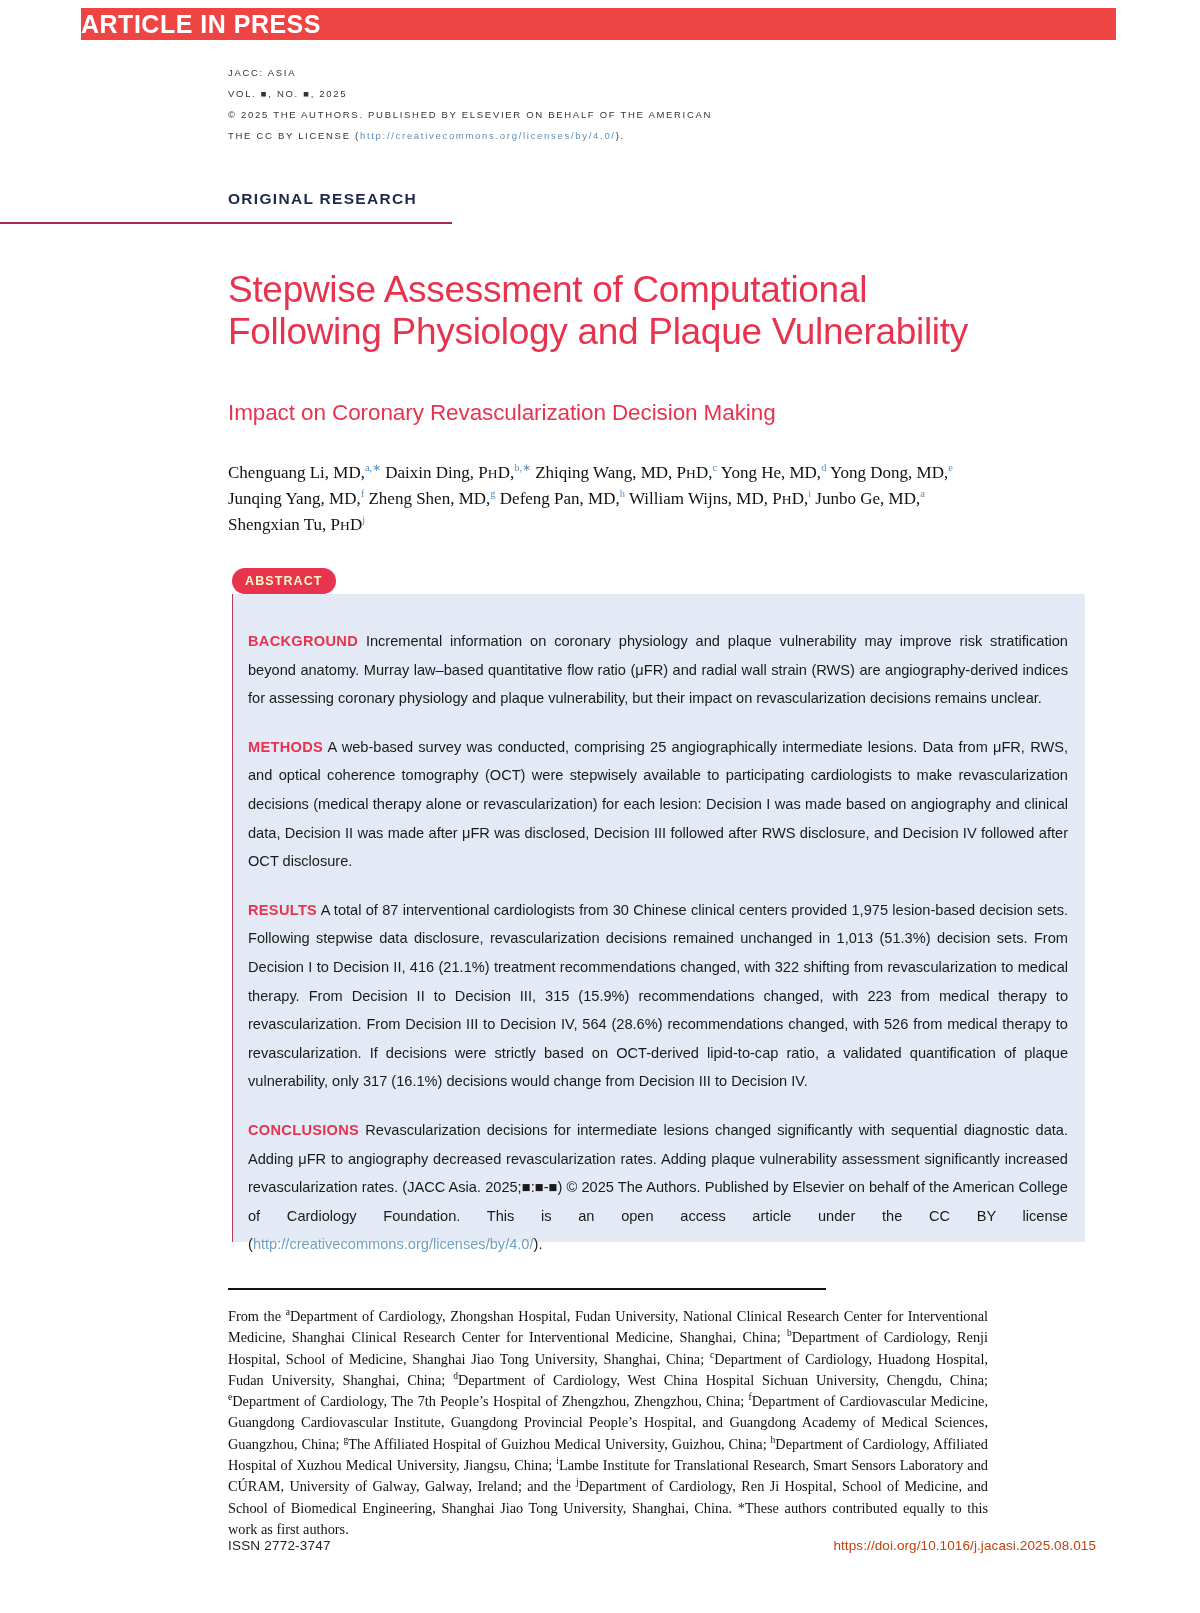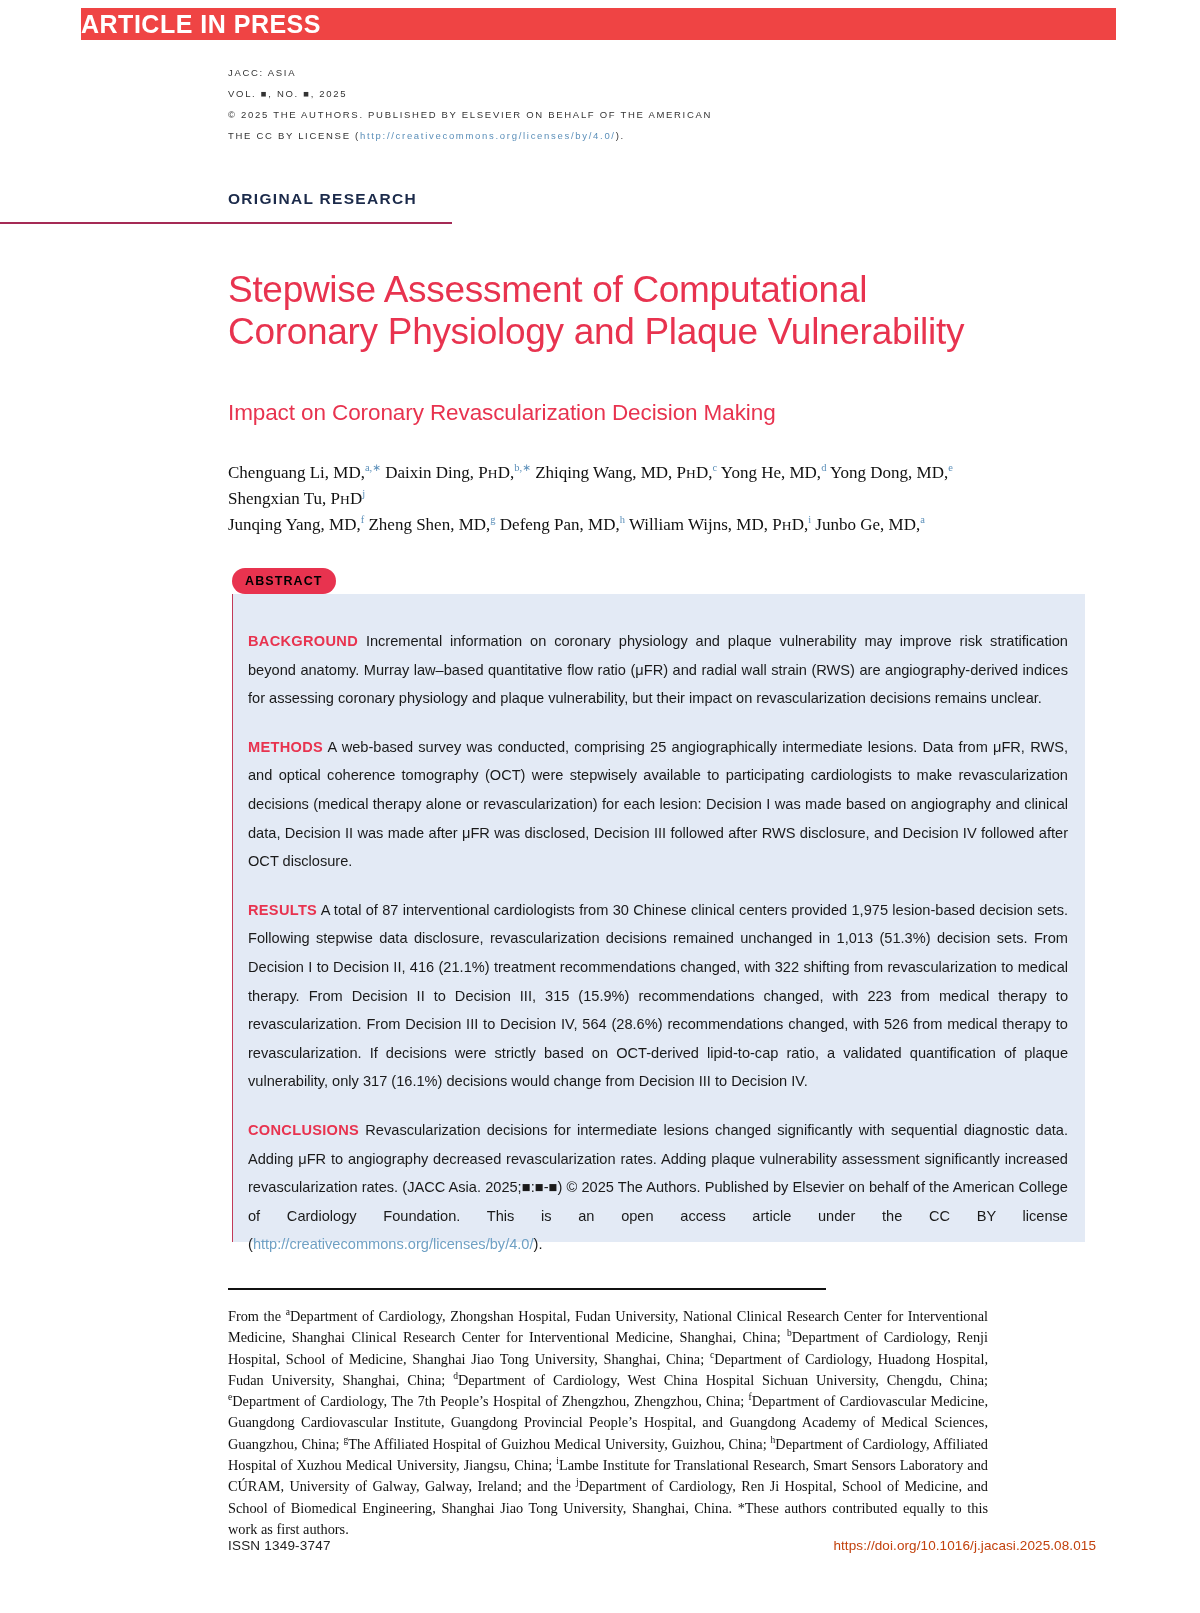--- a/index.html
+++ b/index.html
@@ -132,21 +132,21 @@
     font-size: 13.5px;
     letter-spacing: 0.2px;
   }
 
   
   .abstract-badge {
     position: absolute;
     left: 232px;
     top: 568px;
     background: #e8334f;
-    color: #000000;
+    color: #fef9c3;
     font-family: "Liberation Sans", sans-serif;
     font-weight: bold;
     font-size: 12.5px;
     letter-spacing: 1.1px;
     padding: 6px 13px 6px 13px;
     border-radius: 13px;
   }
   .abstract-box {
     position: absolute;
     left: 232px;
@@ -231,27 +231,27 @@
     <span class="mast-left">JACC: ASIA</span>
     <span class="mast-right"><span>VOL. ■, NO. ■, 2025</span></span>
   </div>
   <div class="mast-block">© 2025 THE AUTHORS. PUBLISHED BY ELSEVIER ON BEHALF OF THE AMERICAN</div>
   <div class="mast-block"><span>THE CC BY LICENSE (</span><span class="mast-link">http://creativecommons.org/licenses/by/4.0/</span><span>).</span></div>
 </div>
 
 <div class="orig-research">ORIGINAL RESEARCH</div>
 <div class="crimson-rule"></div>
 
-<h1 class="title">Stepwise Assessment of Computational Coronary Physiology and Plaque Vulnerability</h1>
+<h1 class="title">Stepwise Assessment of Computational Following Physiology and Plaque Vulnerability</h1>
 <div class="subtitle">Impact on Coronary Revascularization Decision Making</div>
 
 <div class="authors">
   <div>Chenguang Li, MD,<sup>a,∗</sup> Daixin Ding, P<span class="sc">H</span>D,<sup>b,∗</sup> Zhiqing Wang, MD, P<span class="sc">H</span>D,<sup>c</sup> Yong He, MD,<sup>d</sup> Yong Dong, MD,<sup>e</sup></div>
+  <div>Junqing Yang, MD,<sup>f</sup> Zheng Shen, MD,<sup>g</sup> Defeng Pan, MD,<sup>h</sup> William Wijns, MD, P<span class="sc">H</span>D,<sup>i</sup> Junbo Ge, MD,<sup>a</sup></div>
   <div>Shengxian Tu, P<span class="sc">H</span>D<sup>j</sup></div>
-  <div>Junqing Yang, MD,<sup>f</sup> Zheng Shen, MD,<sup>g</sup> Defeng Pan, MD,<sup>h</sup> William Wijns, MD, P<span class="sc">H</span>D,<sup>i</sup> Junbo Ge, MD,<sup>a</sup></div>
 </div>
 
 <div class="abstract-badge">ABSTRACT</div>
 <div class="abstract-box"></div>
 <div class="abstract-inner">
   <p>
     <span class="ahead">BACKGROUND</span>
     <span>Incremental information on coronary physiology and plaque vulnerability may improve risk stratification beyond anatomy. Murray law–based quantitative flow ratio (μFR) and radial wall strain (RWS) are angiography-derived indices for assessing coronary physiology and plaque vulnerability, but their impact on revascularization decisions remains unclear.</span>
   </p>
   <p>
@@ -264,14 +264,14 @@
   </p>
   <p>
     <span class="ahead">CONCLUSIONS</span>
     <span>Revascularization decisions for intermediate lesions changed significantly with sequential diagnostic data. Adding μFR to angiography decreased revascularization rates. Adding plaque vulnerability assessment significantly increased revascularization rates. (JACC Asia. 2025;■:■-■) © 2025 The Authors. Published by Elsevier on behalf of the American College of Cardiology Foundation. This is an open access article under the CC BY license (</span><span class="alink">http://creativecommons.org/licenses/by/4.0/</span><span>).</span>
   </p>
 </div>
 
 <div class="foot-rule"></div>
 <div class="footnote">From the <sup>a</sup>Department of Cardiology, Zhongshan Hospital, Fudan University, National Clinical Research Center for Interventional Medicine, Shanghai Clinical Research Center for Interventional Medicine, Shanghai, China; <sup>b</sup>Department of Cardiology, Renji Hospital, School of Medicine, Shanghai Jiao Tong University, Shanghai, China; <sup>c</sup>Department of Cardiology, Huadong Hospital, Fudan University, Shanghai, China; <sup>d</sup>Department of Cardiology, West China Hospital Sichuan University, Chengdu, China; <sup>e</sup>Department of Cardiology, The 7th People’s Hospital of Zhengzhou, Zhengzhou, China; <sup>f</sup>Department of Cardiovascular Medicine, Guangdong Cardiovascular Institute, Guangdong Provincial People’s Hospital, and Guangdong Academy of Medical Sciences, Guangzhou, China; <sup>g</sup>The Affiliated Hospital of Guizhou Medical University, Guizhou, China; <sup>h</sup>Department of Cardiology, Affiliated Hospital of Xuzhou Medical University, Jiangsu, China; <sup>i</sup>Lambe Institute for Translational Research, Smart Sensors Laboratory and CÚRAM, University of Galway, Galway, Ireland; and the <sup>j</sup>Department of Cardiology, Ren Ji Hospital, School of Medicine, and School of Biomedical Engineering, Shanghai Jiao Tong University, Shanghai, China. *These authors contributed equally to this work as first authors.</div>
 
-<div class="issn">ISSN 1349-3747</div>
+<div class="issn">ISSN 2772-3747</div>
 <div class="doi">https://doi.org/10.1016/j.jacasi.2025.08.015</div>
 
 </body></html>

